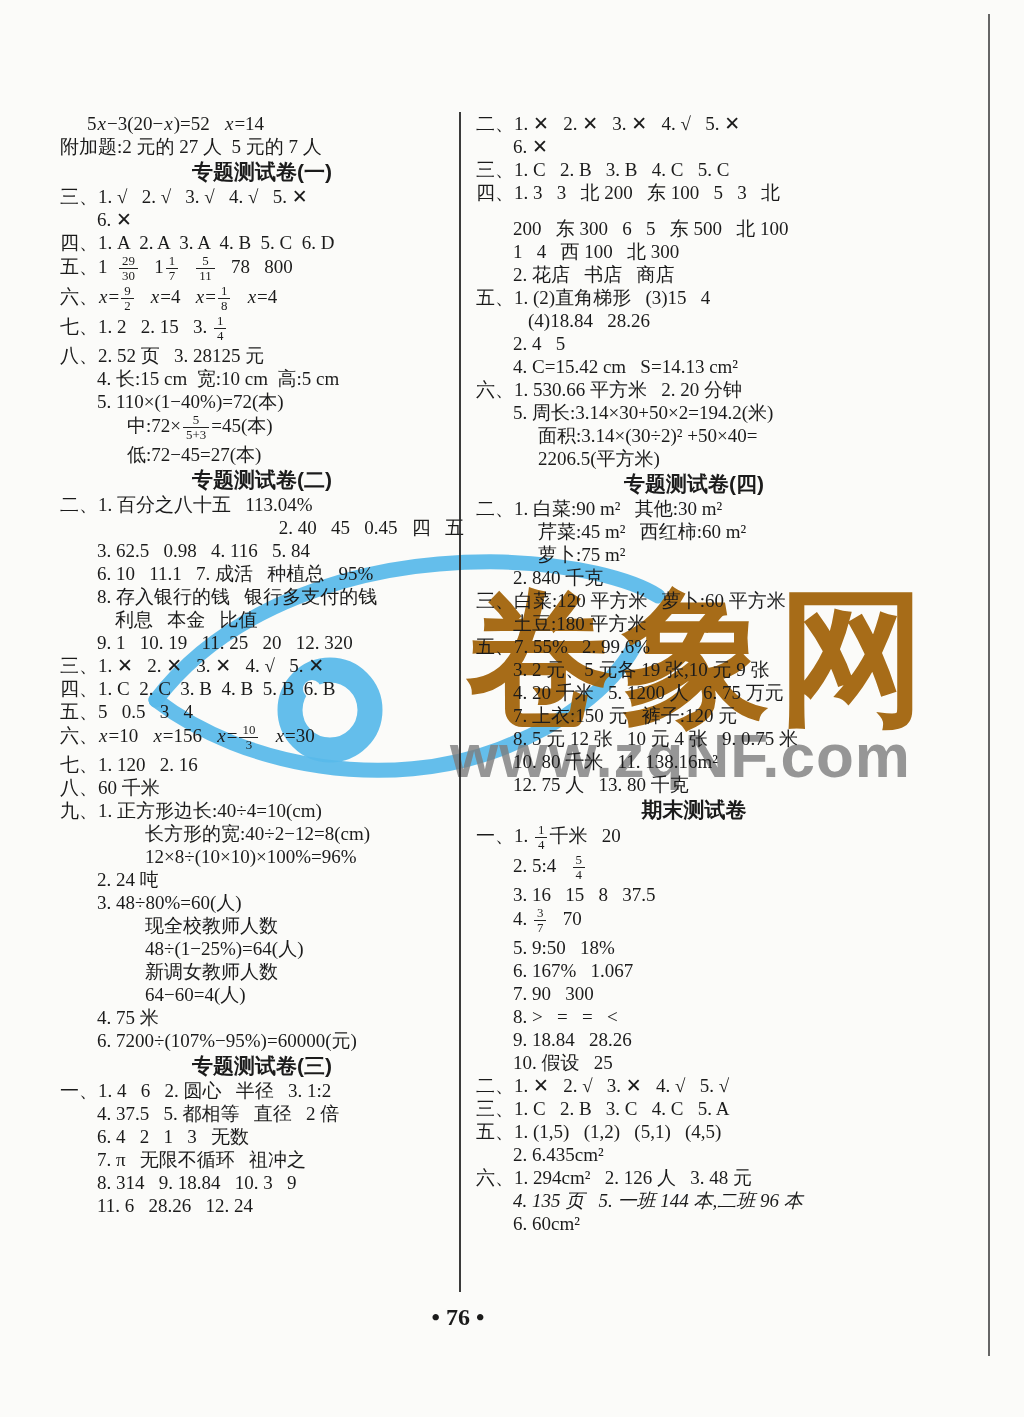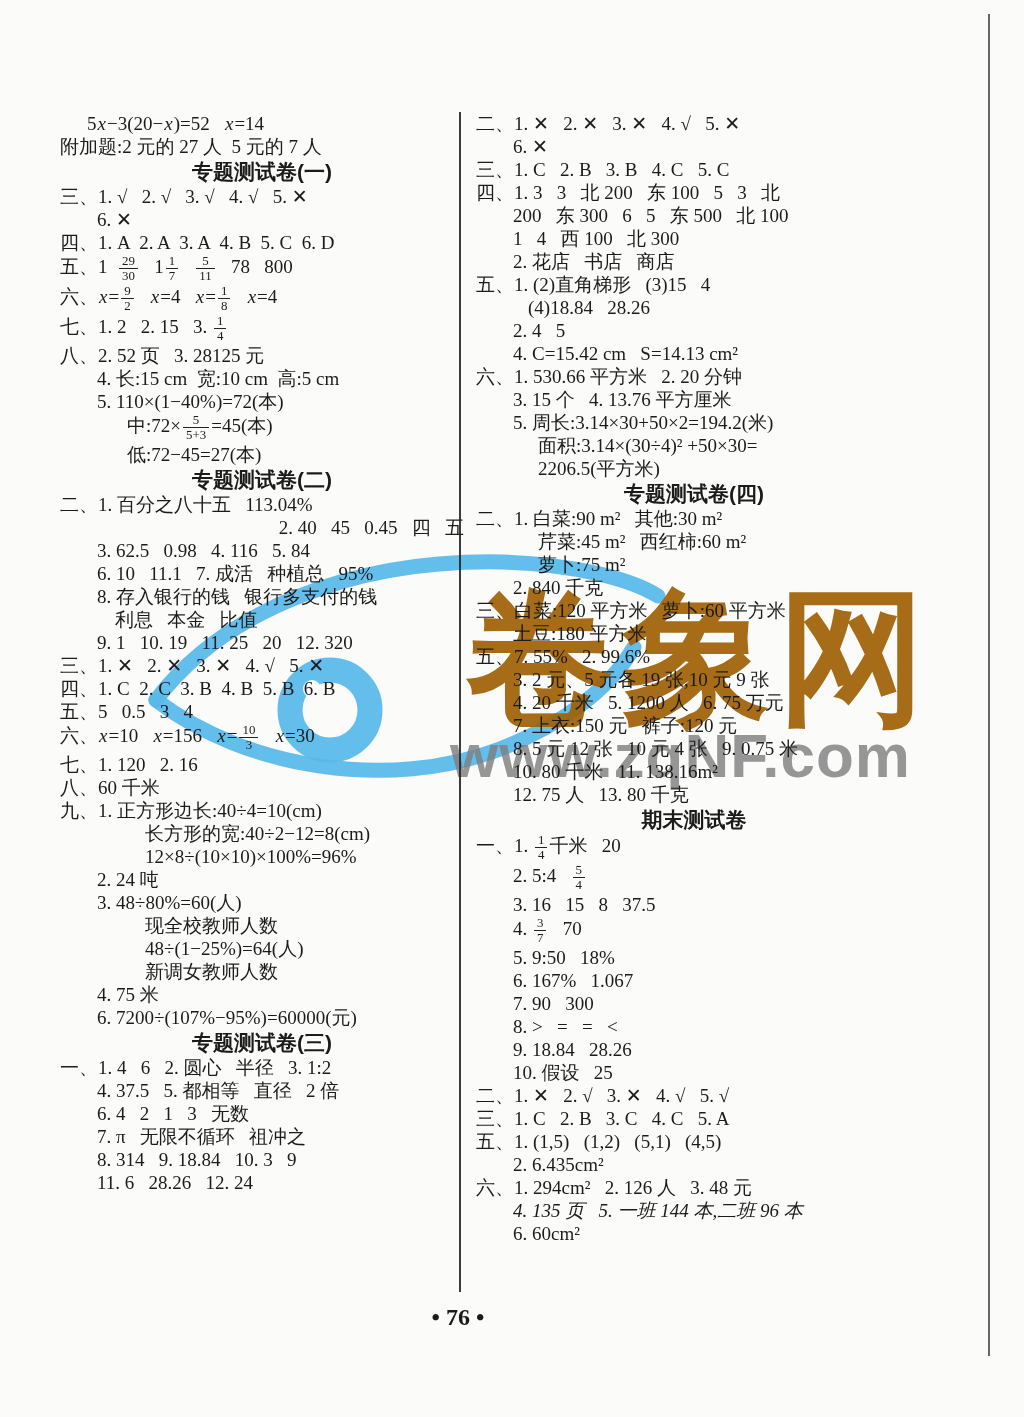--- a/index.html
+++ b/index.html
@@ -114,46 +114,46 @@
       <div class="ln">七、1. 120   2. 16</div>
       <div class="ln">八、60 千米</div>
       <div class="ln">九、1. 正方形边长:40÷4=10(cm)</div>
       <div class="ln" style="padding-left: 85px;">长方形的宽:40÷2−12=8(cm)</div>
       <div class="ln" style="padding-left: 85px;">12×8÷(10×10)×100%=96%</div>
       <div class="ln" style="padding-left: 37px;">2. 24 吨</div>
       <div class="ln" style="padding-left: 37px;">3. 48÷80%=60(人)</div>
       <div class="ln" style="padding-left: 85px;">现全校教师人数</div>
       <div class="ln" style="padding-left: 85px;">48÷(1−25%)=64(人)</div>
       <div class="ln" style="padding-left: 85px;">新调女教师人数</div>
+      <div class="ln" style="padding-left: 85px;">64−60=4(人)</div>
       <div class="ln" style="padding-left: 37px;">4. 75 米</div>
       <div class="ln" style="padding-left: 37px;">6. 7200÷(107%−95%)=60000(元)</div>
       <div class="ln hd">专题测试卷(三)</div>
       <div class="ln">一、1. 4   6   2. 圆心   半径   3. 1:2</div>
       <div class="ln" style="padding-left: 37px;">4. 37.5   5. 都相等   直径   2 倍</div>
       <div class="ln" style="padding-left: 37px;">6. 4   2   1   3   无数</div>
       <div class="ln" style="padding-left: 37px;">7. π   无限不循环   祖冲之</div>
       <div class="ln" style="padding-left: 37px;">8. 314   9. 18.84   10. 3   9</div>
       <div class="ln" style="padding-left: 37px;">11. 6   28.26   12. 24</div>
     </div>
   <div class="col col-right">
       <div class="ln">二、1. ✕   2. ✕   3. ✕   4. √   5. ✕</div>
       <div class="ln" style="padding-left: 37px;">6. ✕</div>
       <div class="ln">三、1. C   2. B   3. B   4. C   5. C</div>
       <div class="ln">四、1. 3   3   北 200   东 100   5   3   北</div>
-      <div class="ln" style="padding-left: 37px;">200   东 300   6   5   东 500   北 100</div>
+      <div class="ln" style="padding-left: 37px; margin-top: 13px;">200   东 300   6   5   东 500   北 100</div>
       <div class="ln" style="padding-left: 37px;">1   4   西 100   北 300</div>
       <div class="ln" style="padding-left: 37px;">2. 花店   书店   商店</div>
       <div class="ln">五、1. (2)直角梯形   (3)15   4</div>
       <div class="ln" style="padding-left: 52px;">(4)18.84   28.26</div>
       <div class="ln" style="padding-left: 37px;">2. 4   5</div>
       <div class="ln" style="padding-left: 37px;">4. C=15.42 cm   S=14.13 cm²</div>
       <div class="ln">六、1. 530.66 平方米   2. 20 分钟</div>
-      <div class="ln" style="padding-left: 37px;">3. 15 个   4. 13.76 平方厘米</div>
       <div class="ln" style="padding-left: 37px;">5. 周长:3.14×30+50×2=194.2(米)</div>
-      <div class="ln" style="padding-left: 62px;">面积:3.14×(30÷4)² +50×30=</div>
+      <div class="ln" style="padding-left: 62px;">面积:3.14×(30÷2)² +50×40=</div>
       <div class="ln" style="padding-left: 62px;">2206.5(平方米)</div>
       <div class="ln hd">专题测试卷(四)</div>
       <div class="ln">二、1. 白菜:90 m²   其他:30 m²</div>
       <div class="ln" style="padding-left: 62px;">芹菜:45 m²   西红柿:60 m²</div>
       <div class="ln" style="padding-left: 62px;">萝卜:75 m²</div>
       <div class="ln" style="padding-left: 37px;">2. 840 千克</div>
       <div class="ln">三、白菜:120 平方米   萝卜:60 平方米</div>
       <div class="ln" style="padding-left: 37px;">土豆:180 平方米</div>
       <div class="ln">五、7. 55%   2. 99.6%</div>
       <div class="ln" style="padding-left: 37px;">3. 2 元、5 元各 19 张,10 元 9 张</div>

